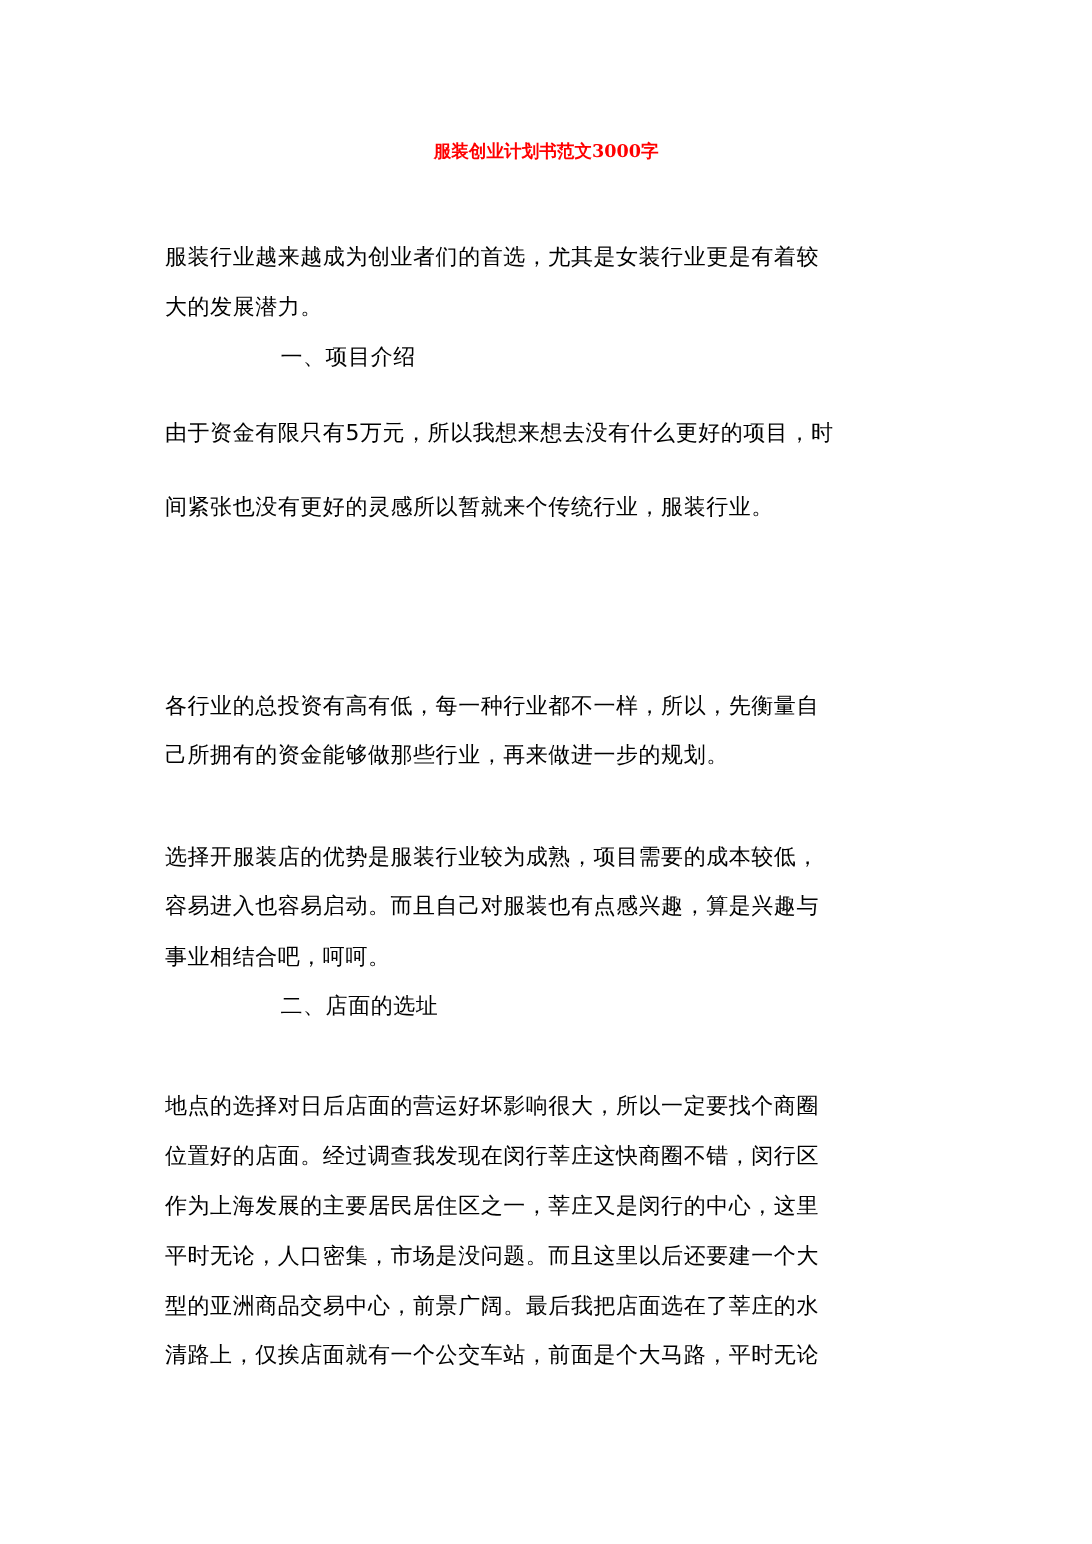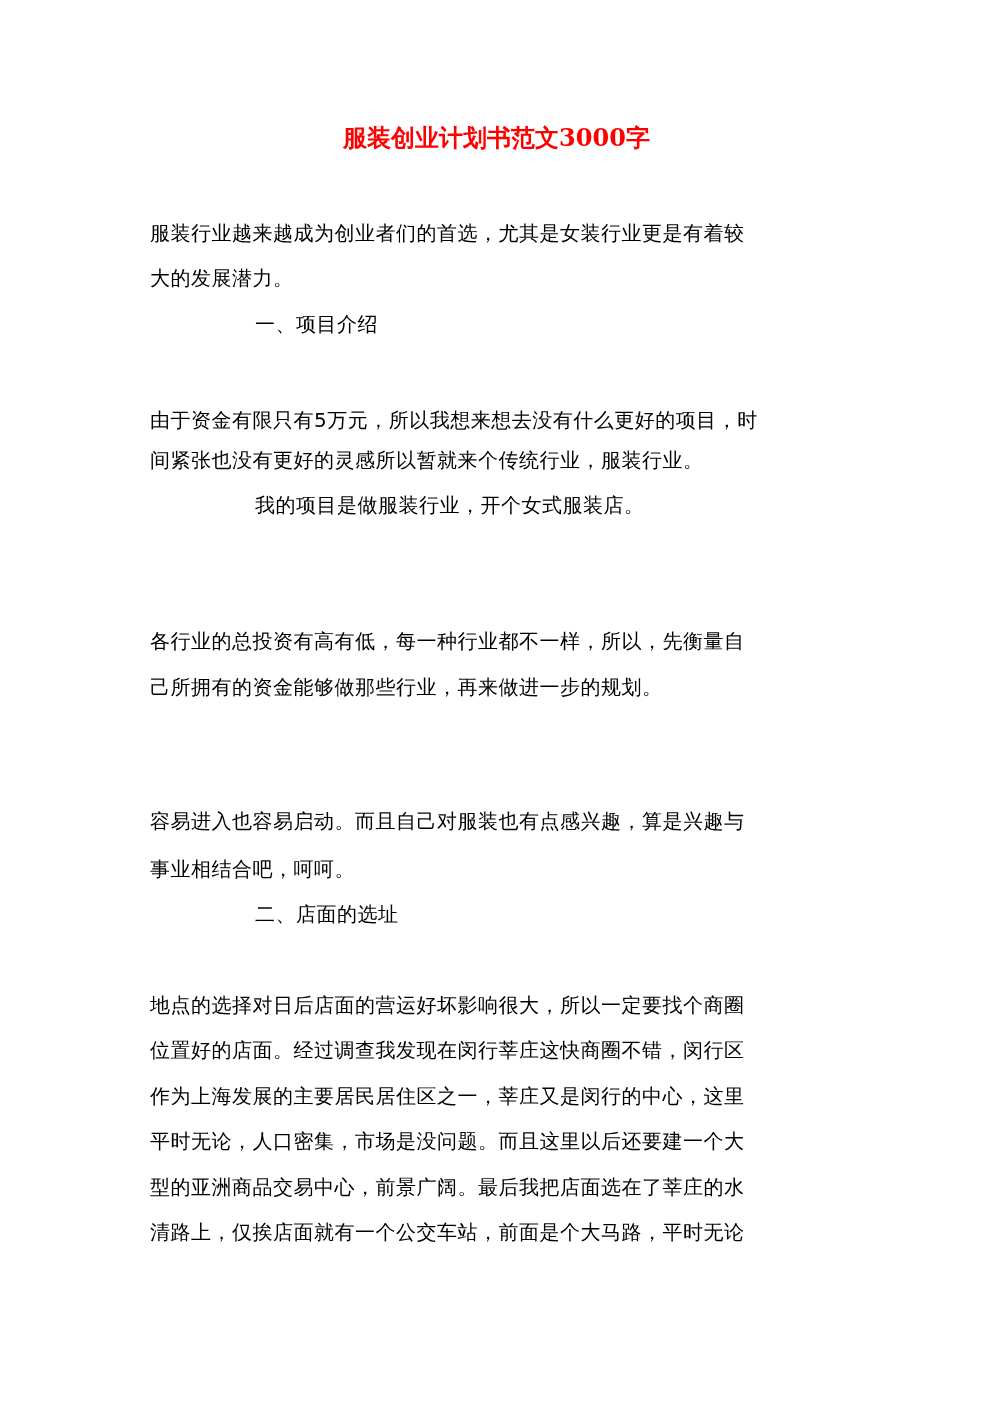--- a/index.html
+++ b/index.html
@@ -23,21 +23,21 @@
       height: 1404px;
       background: #ffffff;
     }
     .title {
       position: absolute;
       left: 0;
       width: 993px;
       top: 122px;
       text-align: center;
       font-family: "DejaVu Serif", "Liberation Serif", serif;
-      font-size: 24px;
+      font-size: 16px;
       font-weight: bold;
       line-height: 32px;
       letter-spacing: 0px;
     }
     .line {
       position: absolute;
       left: 150px;
       font-size: 20px;
       line-height: 26px;
       white-space: nowrap;
@@ -52,29 +52,29 @@
 
 <div class="page">
 
   <div class="title" style="color: rgb(255, 0, 0);">服装创业计划书范文3000字</div>
 
   <div class="line" style="top:220px;">服装行业越来越成为创业者们的首选，尤其是女装行业更是有着较</div>
   <div class="line" style="top:265px;">大的发展潜力。</div>
 
   <div class="line indent" style="top:311px;">一、项目介绍</div>
 
-  <div class="line" style="top:407px;text-align:center;">由于资金有限只有5万元，所以我想来想去没有什么更好的项目，时</div>
+  <div class="line" style="top:380px;text-align:center;">由于资金有限只有5万元，所以我想来想去没有什么更好的项目，时</div>
   <div class="line" style="top:447px;">间紧张也没有更好的灵感所以暂就来个传统行业，服装行业。</div>
 
-  <div class="line indent" style="top:492px;">我的项目是做服装行业，开个女式服装店。</div>
 
   <div class="line" style="top:628px;">各行业的总投资有高有低，每一种行业都不一样，所以，先衡量自</div>
   <div class="line" style="top:674px;font-family:Liberation Serif, serif;">己所拥有的资金能够做那些行业，再来做进一步的规划。</div>
 
-  <div class="line" style="top:810px;font-family:Liberation Mono, monospace;">容易进入也容易启动。而且自己对服装也有点感兴趣，算是兴趣与</div>
+  <div class="line" style="top:765px;">选择开服装店的优势是服装行业较为成熟，项目需要的成本较低，</div>
+  <div class="line" style="top:810px;">容易进入也容易启动。而且自己对服装也有点感兴趣，算是兴趣与</div>
   <div class="line" style="top:856px;">事业相结合吧，呵呵。</div>
 
   <div class="line indent" style="top:901px;text-align:center;">二、店面的选址</div>
 
   <div class="line" style="top:992px;">地点的选择对日后店面的营运好坏影响很大，所以一定要找个商圈</div>
   <div class="line" style="top:1037px;">位置好的店面。经过调查我发现在闵行莘庄这快商圈不错，闵行区</div>
   <div class="line" style="top:1083px;">作为上海发展的主要居民居住区之一，莘庄又是闵行的中心，这里</div>
   <div class="line" style="top:1128px;">平时无论，人口密集，市场是没问题。而且这里以后还要建一个大</div>
   <div class="line" style="top:1174px;">型的亚洲商品交易中心，前景广阔。最后我把店面选在了莘庄的水</div>
   <div class="line" style="top:1219px;font-family:Liberation Serif, serif;">清路上，仅挨店面就有一个公交车站，前面是个大马路，平时无论</div>

